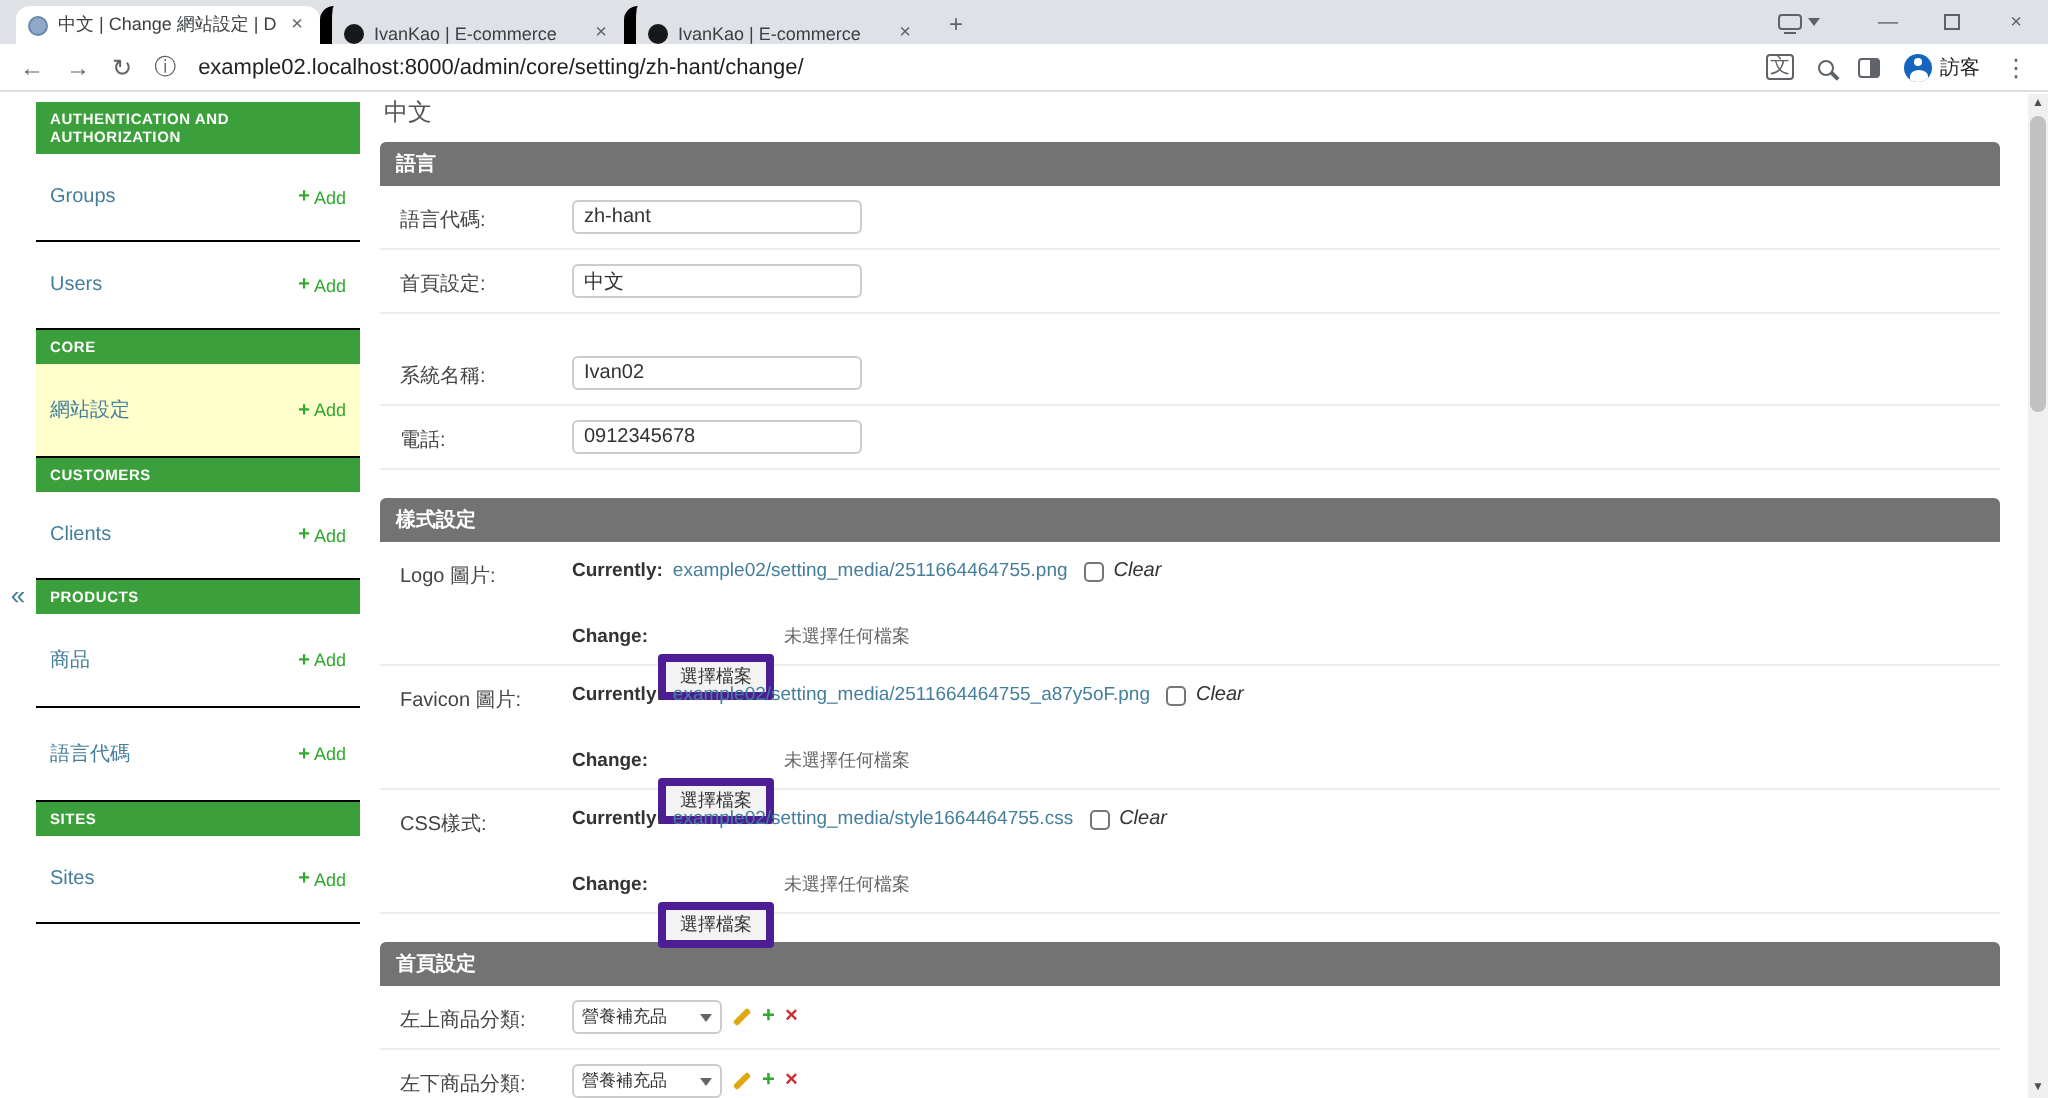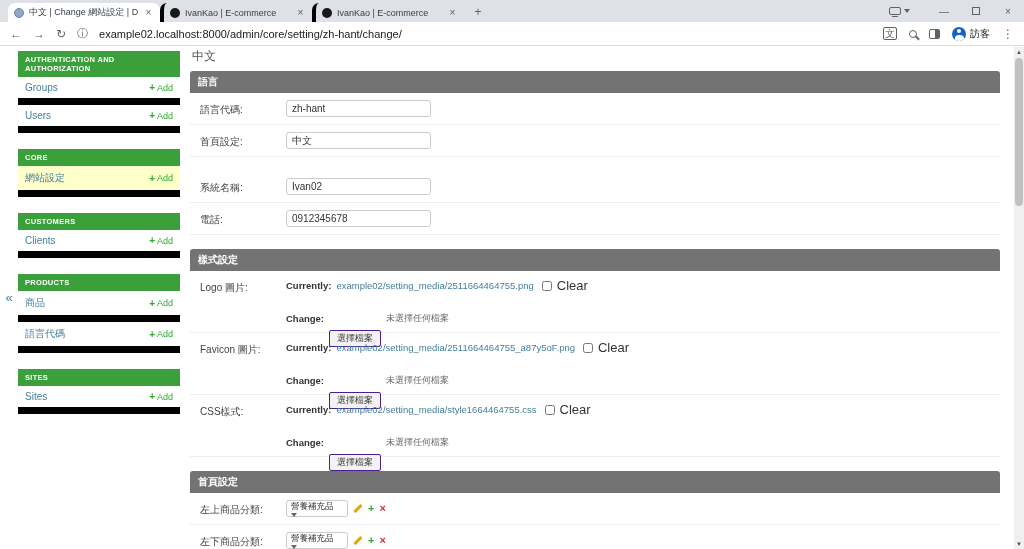--- a/index.html
+++ b/index.html
@@ -4,21 +4,21 @@
 <style>
   * { margin:0; padding:0; box-sizing:border-box; }
   html,body { width:1024px; height:549px; overflow:hidden; }
   body { font-family:"Liberation Sans","DejaVu Sans",sans-serif; background:#fff; color:#333; }
   .screen { position:relative; width:1024px; height:549px; overflow:hidden; }
 
   
   .tabstrip { height:22px; background:#dee1e6; display:flex; align-items:flex-end; padding-left:8px; position:relative; }
   .tab { width:152px; height:19px; display:flex; align-items:center; gap:5px; padding:0 6px; font-size:9px; color:#3c4043; border-radius:7px 7px 0 0; cursor:pointer; }
   .tab.active { background:#fff; }
-  .tab + .tab:not(.active) { border-left:4px solid #000000; }
+  .tab + .tab:not(.active) { border-left:6px solid #000000;align-items:flex-end; }
   .tab-title { flex:1; white-space:nowrap; overflow:hidden; }
   .tab-close { color:#5f6368; font-size:10px; width:11px; text-align:center; flex-shrink:0; }
   .favicon { width:10px; height:10px; border-radius:50%; flex-shrink:0; }
   .favicon.globe { background:#8fa8c8; border:1px solid #6b87a8; }
   .favicon.dark { background:#17181a; }
   .new-tab { width:16px; height:16px; margin:0 0 2px 6px; font-size:12px; color:#5f6368; display:flex; align-items:center; justify-content:center; border-radius:50%; cursor:pointer; }
   .win-controls { position:absolute; right:0; top:0; height:22px; display:flex; align-items:center; gap:0; }
   .wc { width:32px; height:22px; display:flex; align-items:center; justify-content:center; color:#5f6368; font-size:10px; cursor:pointer; }
   .device-group { display:flex; align-items:center; gap:3px; margin-right:18px; cursor:pointer; }
   .device-icon { width:12px; height:8px; border:1px solid #5f6368; border-radius:2px; position:relative; }
@@ -40,45 +40,45 @@
   .person-icon { width:14px; height:14px; border-radius:50%; background:#1565c0; position:relative; overflow:hidden; }
   .person-icon::before { content:""; position:absolute; top:2.5px; left:5px; width:4px; height:4px; border-radius:50%; background:#fff; }
   .person-icon::after { content:""; position:absolute; top:8px; left:2.5px; width:9px; height:6px; border-radius:50% 50% 0 0; background:#fff; }
   .guest-label { font-size:10px; color:#202124; }
   .kebab { font-size:12px; cursor:pointer; }
 
   
   .admin { display:flex; height:503px; }
   .nav-toggle { width:18px; display:flex; align-items:center; justify-content:center; color:#447e9b; font-size:13px; cursor:pointer; }
   .sidebar { width:162px; padding-top:5px; flex-shrink:0; }
-  .module { margin-bottom:16px; }
+  .module { }
   .module-caption { background:#3ba03b; color:#fff; font-weight:bold; font-size:7.5px; letter-spacing:.3px; padding:4px 7px; text-transform:uppercase; cursor:pointer; }
-  .side-row { display:flex; justify-content:space-between; align-items:center; padding:5px 7px; border-bottom:7px solid #000000; background:#fff;text-align:center; }
+  .side-row { display:flex; justify-content:space-between; align-items:center; padding:16px 7px; border-bottom:1px solid #000000; background:#fff;text-align:center; }
   .side-row.active { background:#ffffcc; }
   .side-link { color:#447e9b; font-size:10px; text-decoration:none; cursor:pointer; }
   .add-link { color:#2faa2f; font-size:9px; text-decoration:none; cursor:pointer; display:flex; gap:2px; align-items:center; }
   .add-plus { font-weight:bold; font-size:10px; }
 
   .main { flex:1; padding:2px 24px 0 10px; overflow:hidden; }
   .page-title { font-size:12px; color:#555; margin:0 0 6px 2px; }
   .fieldset { margin-bottom:14px; }
   .fieldset-header { background:#737373; color:#fff; font-size:10px; font-weight:bold; padding:4px 8px; border-radius:3px 3px 0 0; }
   .form-row { display:flex; align-items:flex-start; padding:7px 10px; border-bottom:1px solid #eee; font-size:10px; }
   .flabel { width:86px; flex-shrink:0; color:#444; padding-top:3px; }
   .text-input { width:145px; height:17px; border:1px solid #ccc; border-radius:3px; padding:1px 5px; font-size:10px; color:#333; font-family:"Liberation Sans",sans-serif; }
   .file-field { display:flex; flex-direction:column; gap:20px; padding-top:1px; }
   .file-line { display:flex; align-items:center; gap:5px; height:13px; }
   .flabel-strong { font-weight:bold; color:#333; font-size:9.5px; }
   .file-link { color:#447e9b; font-size:9.5px; text-decoration:none; cursor:pointer; }
   .clear-cb { width:10px; height:10px; margin-left:3px; cursor:pointer; }
-  .clear-label { font-size:13px; color:#333; }
-  .choose-btn { border:1px solid #4c1d95; background:#f3f3f3; border-radius:2px; font-size:9px; padding:1px 7px; color:#333; cursor:pointer; font-family:Liberation Serif, serif;margin-top:40px; }
+  .clear-label { font-size:10px; color:#333;font-style:italic; }
+  .choose-btn { border:4px solid #4c1d95; background:#f3f3f3; border-radius:2px; font-size:9px; padding:1px 7px; color:#333; cursor:pointer; font-family:Liberation Serif, serif;margin-top:40px; }
   .nofile { color:#666; font-size:9px; }
   .select-wrap { display:flex; align-items:center; gap:5px; padding-top:0; }
-  .select-box { display:inline-flex; align-items:flex-start; justify-content:space-between; width:62px; height:17px; border:1px solid #ccc; border-radius:3px; background:#fff; padding:0 4px; font-size:8.5px; color:#333; cursor:pointer;flex-direction:column; }
+  .select-box { display:inline-flex; align-items:center; justify-content:space-between; width:75px; height:17px; border:1px solid #ccc; border-radius:3px; background:#fff; padding:0 4px; font-size:8.5px; color:#333; cursor:pointer; }
   .sel-caret { width:0; height:0; border-left:3px solid transparent; border-right:3px solid transparent; border-top:4px solid #666; }
   .pencil-icon { display:inline-block; width:10px; height:3px; background:#e0a810; transform:rotate(-45deg); border-radius:1px; cursor:pointer; }
   .plus-icon { color:#2faa2f; font-weight:bold; font-size:11px; cursor:pointer; line-height:1; }
   .del-icon { color:#cc2f2f; font-weight:bold; font-size:11px; cursor:pointer; line-height:1; }
 
   
   .scrollbar { position:absolute; top:47px; right:0; bottom:0; width:10px; background:#f0f0f0; }
   .scroll-arrow { height:10px; display:flex; align-items:center; justify-content:center; font-size:6px; color:#505050; }
   .scroll-arrow.down { position:absolute; bottom:0; left:0; right:0; }
   .scroll-thumb { position:absolute; top:11px; left:1px; width:8px; height:148px; background:#c1c1c1; border-radius:4px; }

